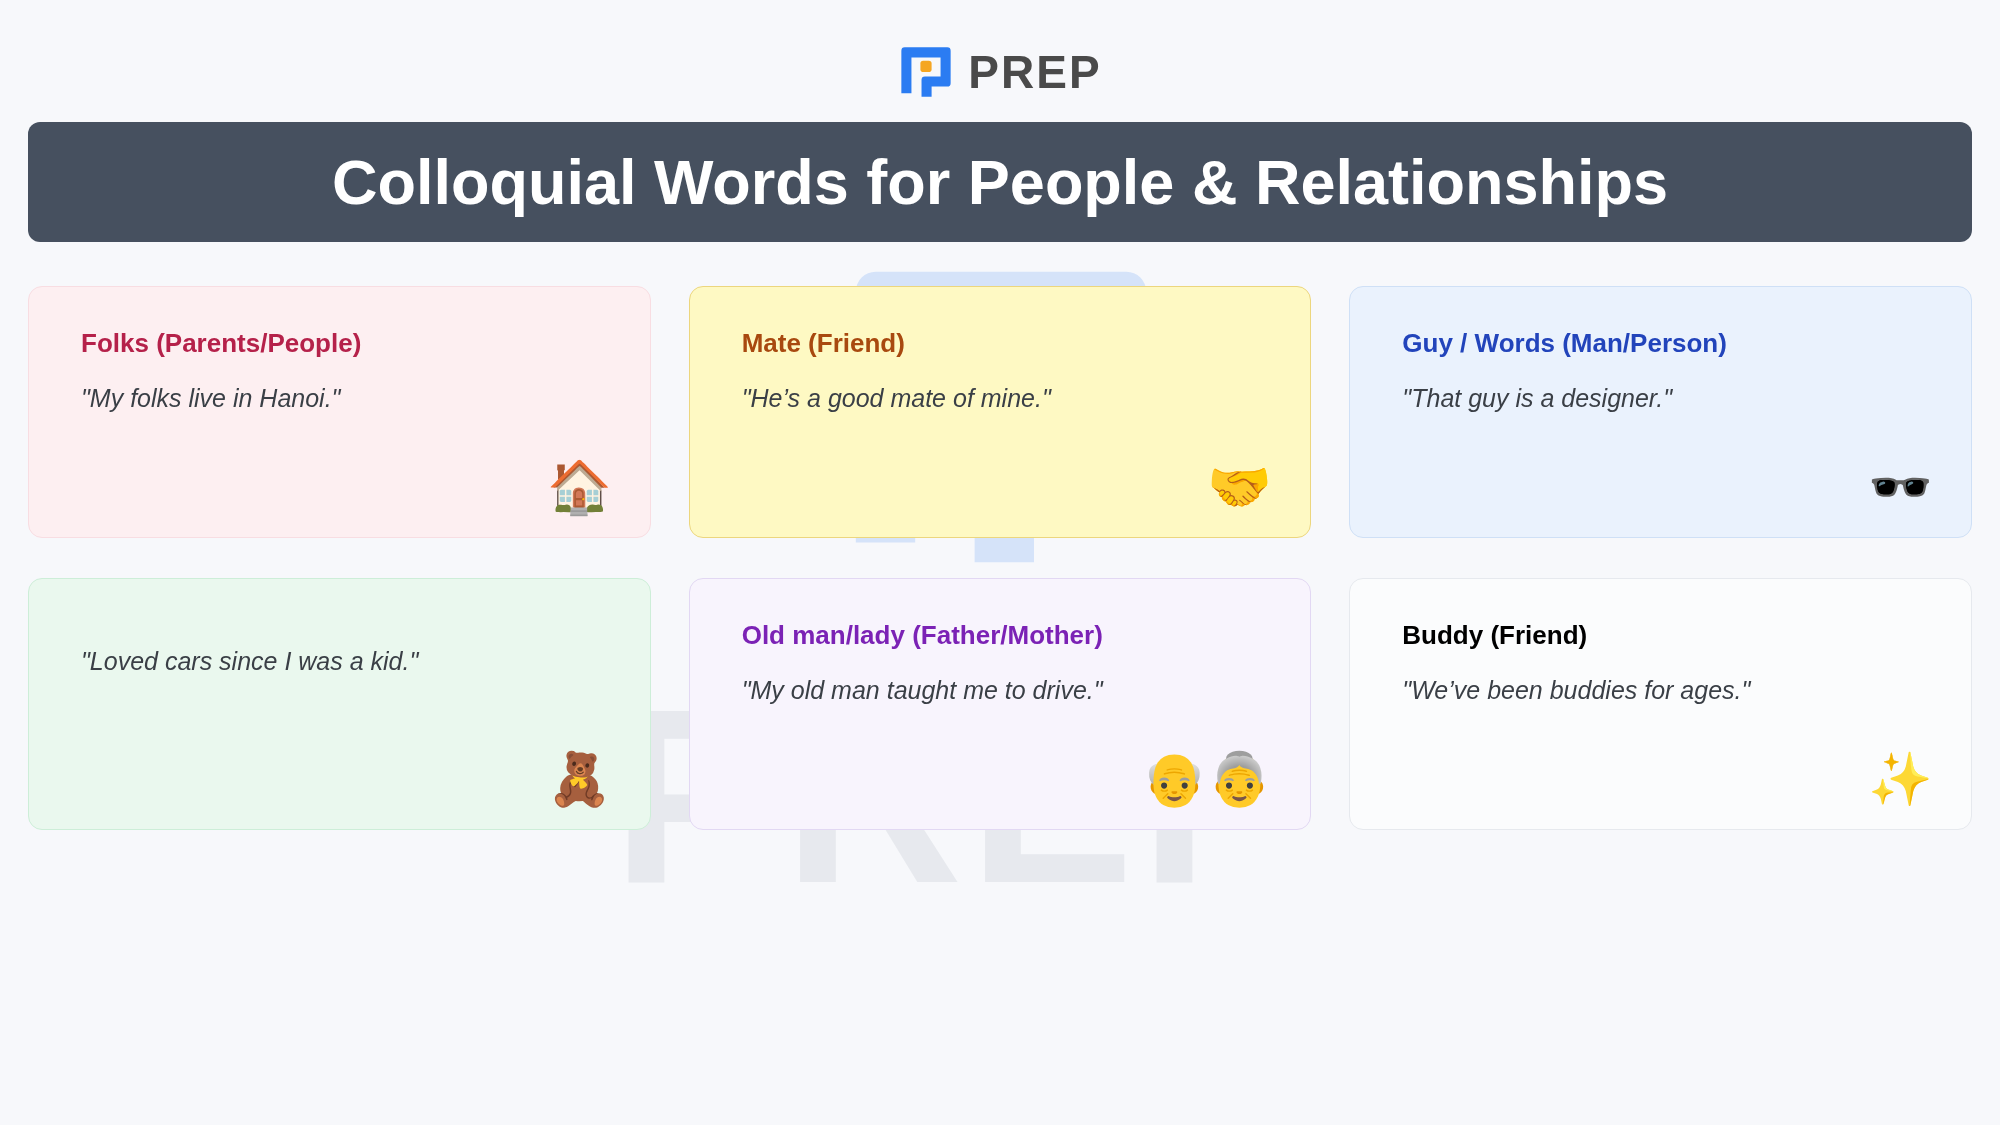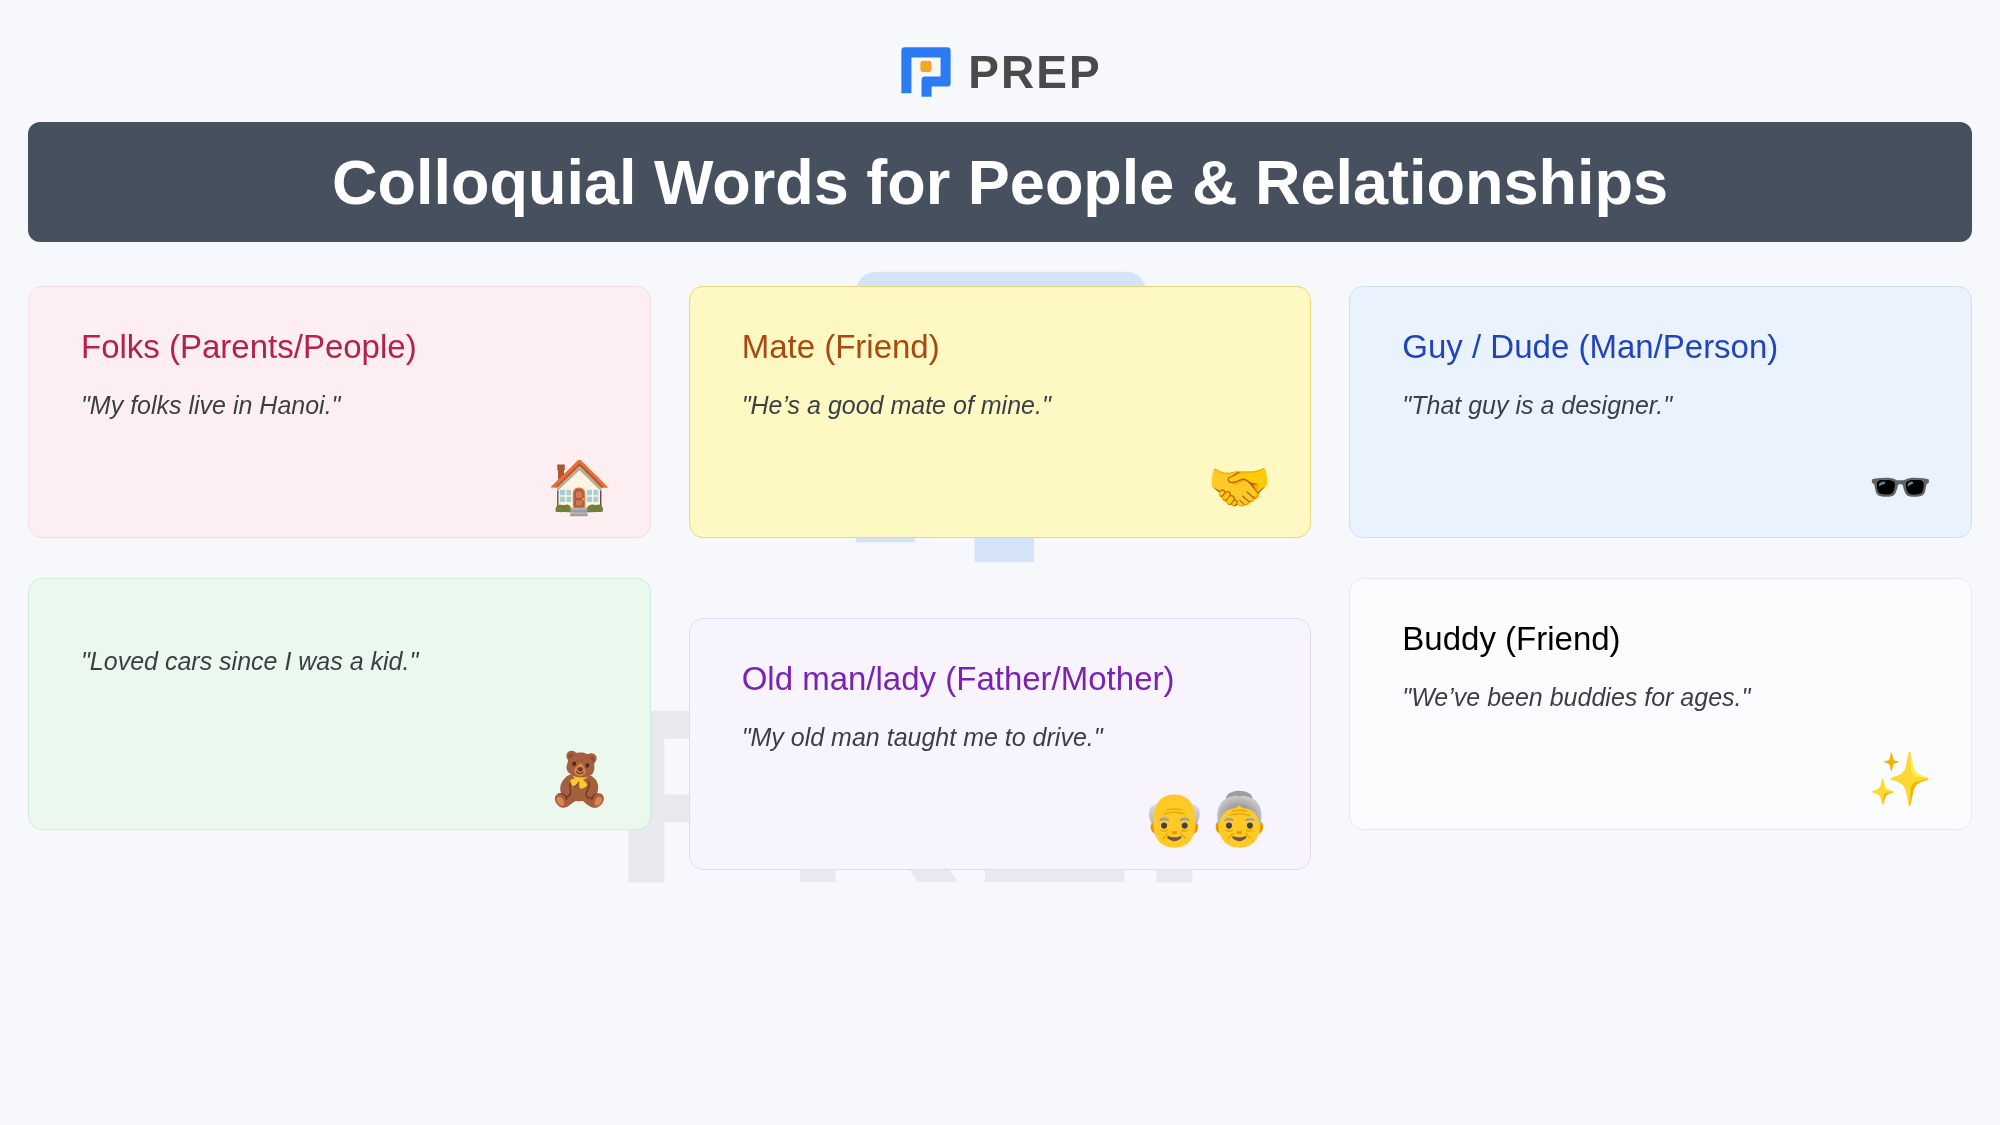--- a/index.html
+++ b/index.html
@@ -99,22 +99,22 @@
   }
   .card {
     position: relative;
     border-radius: 14px;
     border: 1px solid transparent;
     height: 252px;
     padding: 42px 48px 0 52px;
     overflow: visible;
   }
   .card-title {
-    font-size: 33px;
-    font-weight: normal;
+    font-size: 26px;
+    font-weight: bold;
     white-space: nowrap;
     line-height: 1.1;
     font-family: "Liberation Sans", sans-serif;
   }
   .card-example {
     margin-top: 26px;
     font-size: 25px;
     font-style: italic;
     color: #3a3f46;
     white-space: nowrap;
@@ -128,21 +128,21 @@
     line-height: 1;
     white-space: nowrap;
     font-family: "DejaVu Sans", sans-serif;
   }
 
   
   .card.theme-pink   { background: #fdeff1; border-color: #f8dde2; }
   .card.theme-cream  { background: #fef9c3; border-color: #ecd67e; }
   .card.theme-blue   { background: #eaf2fd; border-color: #cfe0f6; }
   .card.theme-green  { background: #eaf8ee; border-color: #cdeed8; }
-  .card.theme-purple { background: #f8f4fd; border-color: #e2d8f3; margin-top: 40px; }
+  .card.theme-purple { background: #f8f4fd; border-color: #e2d8f3; }
   .card.theme-white  { background: #fbfcfd; border-color: #e6e9ee; }
 
   .t-crimson { color: #b5214a; }
   .t-brown   { color: #a8490f; }
   .t-blue    { color: #2244bb; }
   .t-green   { color: #1a6b35; }
   .t-purple  { color: #7b22b5; }
   .t-slate   { color: #000000; }
 </style>
 </head>
@@ -180,21 +180,21 @@
     <div class="card-emoji">🏠</div>
   </div>
 
   <div class="card theme-cream">
     <div class="card-title t-brown">Mate (Friend)</div>
     <div class="card-example">"He’s a good mate of mine."</div>
     <div class="card-emoji">🤝</div>
   </div>
 
   <div class="card theme-blue">
-    <div class="card-title t-blue">Guy / Dude (Man/Person)</div>
+    <div class="card-title t-blue">Guy / Words (Man/Person)</div>
     <div class="card-example">"That guy is a designer."</div>
     <div class="card-emoji">🕶️</div>
   </div>
 
   <div class="card theme-green">
     <div class="card-example">"Loved cars since I was a kid."</div>
     <div class="card-emoji">🧸</div>
   </div>
 
   <div class="card theme-purple">

